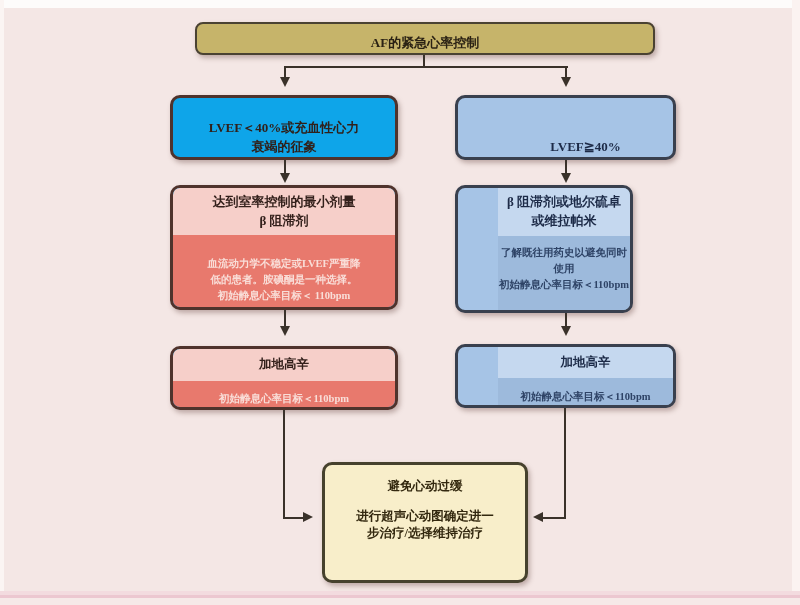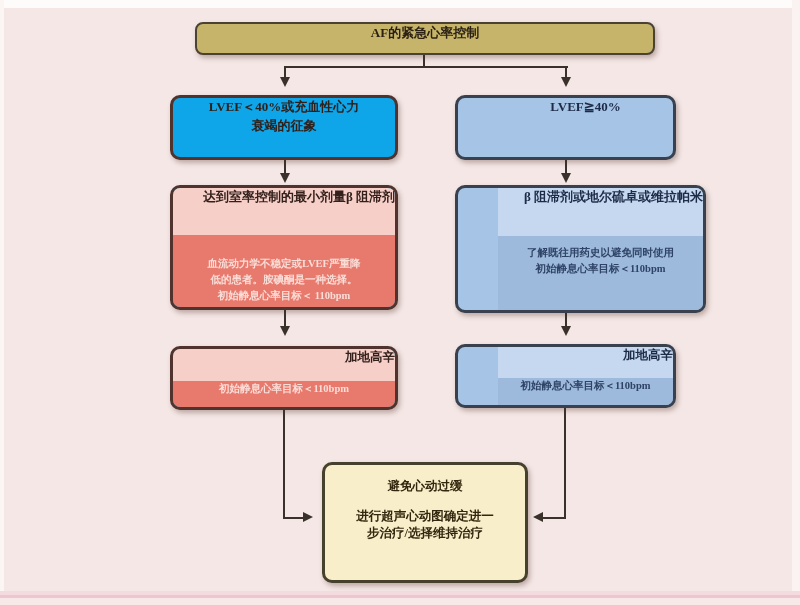--- a/index.html
+++ b/index.html
@@ -20,39 +20,39 @@
     border-radius:10px;
     box-shadow:2px 3px 5px rgba(90,55,50,.35);
     overflow:hidden;
     text-align:center;
     font-weight:bold;
   }
   .b-root{background:#c6b46a;border:2px solid #4a4232;color:#2b2214;border-radius:8px;}
   .b-red{background:#0ea5e9;border:3px solid #4f332c;color:#30201a;}
   .b-blue{background:#a6c4e6;border:3px solid #39404e;color:#1d2b48;padding-left:40px;}
   .b-out{background:#f8eeca;border:3px solid #46412d;color:#33280f;}
-  .sect-hdr{display:flex;flex-direction:row;justify-content:flex-end;}
+  .sect-hdr{display:flex;flex-direction:column;justify-content:center;}
   .hdr-red{background:#f6cfc9;color:#33201b;}
   .hdr-blue{background:#c5d8ef;color:#1d2b48;}
   .body-red{background:#e8796d;color:#f9ded8;}
   .body-blue{background:#9dbadc;color:#2e4366;}
   .t13{font-size:13px;line-height:1.45;}
   .t12{font-size:12.5px;line-height:1.4;}
   .t10{font-size:10.5px;line-height:1.5;}
   .line{position:absolute;background:#3a322a;}
   .ah-down{position:absolute;width:0;height:0;
     border-left:5px solid transparent;border-right:5px solid transparent;
     border-top:10px solid #3a322a;}
   .ah-right{position:absolute;width:0;height:0;
     border-top:5px solid transparent;border-bottom:5px solid transparent;
     border-left:10px solid #3a322a;}
   .ah-left{position:absolute;width:0;height:0;
     border-top:5px solid transparent;border-bottom:5px solid transparent;
     border-right:10px solid #3a322a;}
-  .vcenter{display:flex;flex-direction:column;justify-content:flex-start;}
+  .vcenter{display:flex;flex-direction:column;justify-content:flex-end;}
 </style>
 </head>
 <body>
 
 <div id="canvas">
 
   <div class="edge" style="left:0;top:0;width:800px;height:8px;background:#fdfcfb;"></div>
   <div class="edge" style="left:0;top:0;width:4px;height:605px;background:#fbf5f3;"></div>
   <div class="edge" style="left:792px;top:0;width:8px;height:605px;background:#fbf3f1;"></div>
   <div class="edge" style="left:0;top:591px;width:800px;height:5px;background:#f3dbdf;"></div>
@@ -89,21 +89,21 @@
       <span class="t13">达到室率控制的最小剂量</span>
       <span class="t13">β 阻滞剂</span>
     </div>
     <div class="body-red" style="flex:1;padding-top:21px;">
       <div class="t10">血流动力学不稳定或LVEF严重降</div>
       <div class="t10">低的患者。胺碘酮是一种选择。</div>
       <div class="t10">初始静息心率目标＜ 110bpm</div>
     </div>
   </div>
 
-  <div class="node b-blue" style="left:455px;top:185px;width:251px;height:128px;display:flex;flex-direction:column;">
+  <div class="node b-blue" style="left:455px;top:185px;width:178px;height:128px;display:flex;flex-direction:column;">
     <div class="sect-hdr hdr-blue" style="height:48px;flex:0 0 auto;">
       <span class="t13">β 阻滞剂或地尔硫卓</span>
       <span class="t13">或维拉帕米</span>
     </div>
     <div class="body-blue" style="flex:1;padding-top:9px;">
       <div class="t10">了解既往用药史以避免同时使用</div>
       <div class="t10">初始静息心率目标＜110bpm</div>
     </div>
   </div>
 

